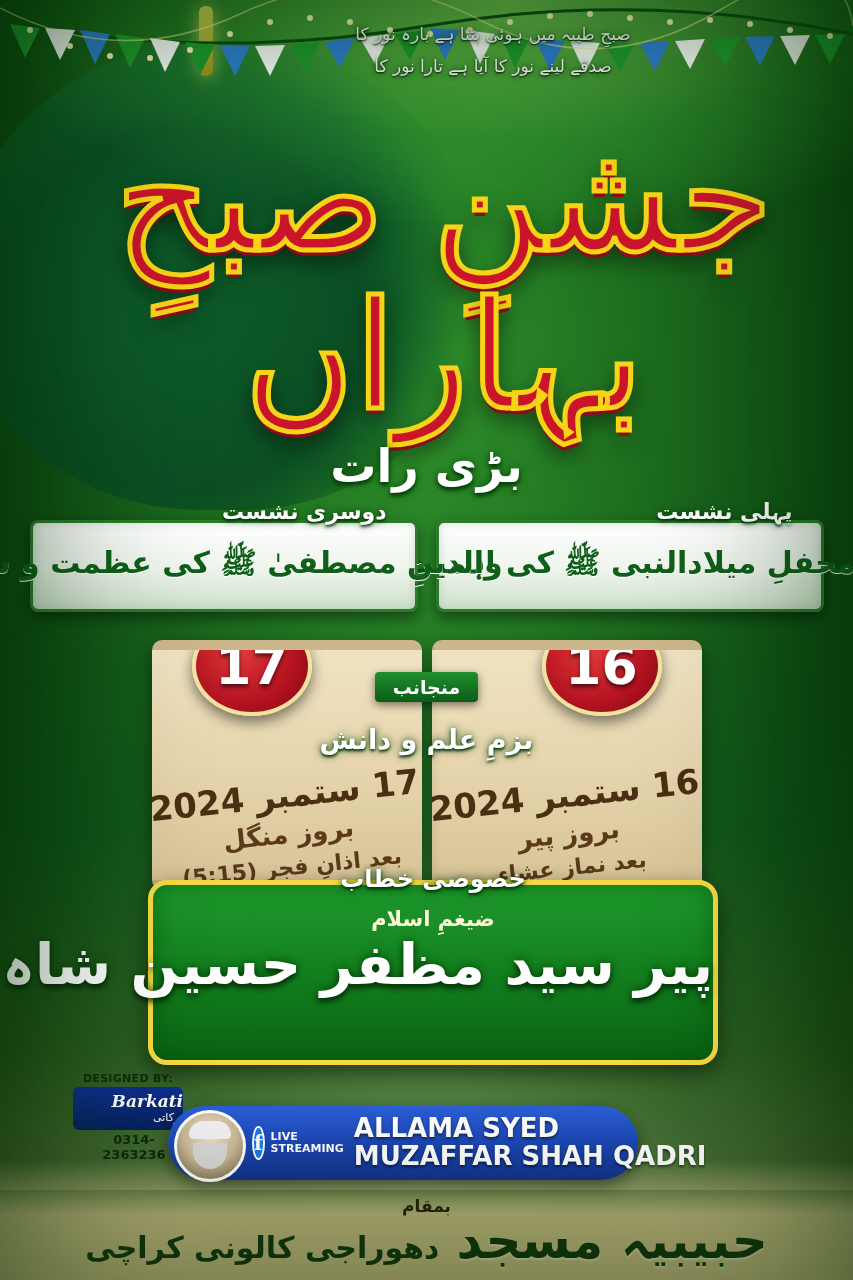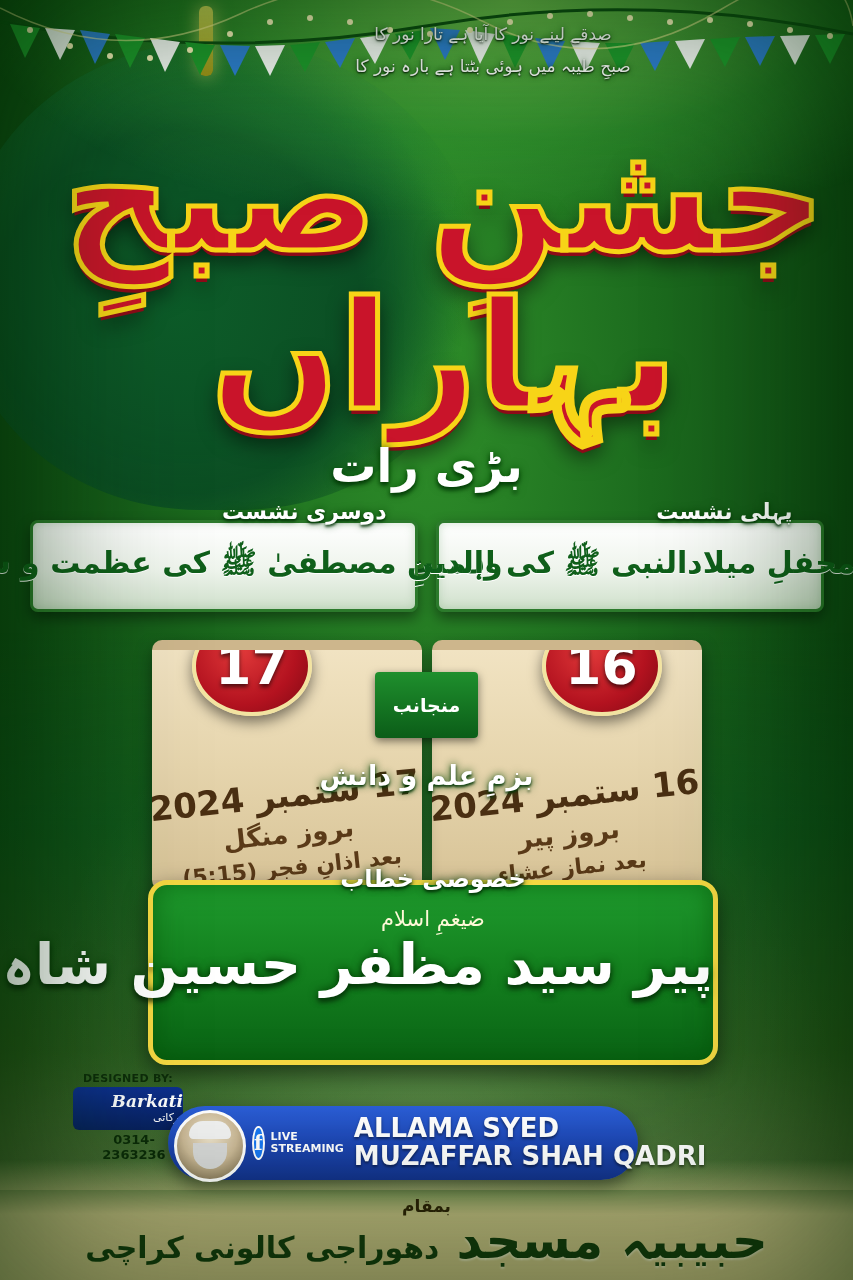--- a/index.html
+++ b/index.html
@@ -113,21 +113,21 @@
   .title-wrap {
     position: absolute;
     top: 120px;
     left: 0;
     width: 853px;
     text-align: center;
     direction: rtl;
   }
   .title-main {
     font-size: 150px;
-    font-weight: bold;
+    font-weight: normal;
     line-height: 1.05;
     color: #c9142a;
     -webkit-text-stroke: 5px #f7d417;
     text-shadow:
       0 0 2px #f7d417,
       0 6px 0 #8d0a18,
       0 10px 22px rgba(0,0,0,0.6);
     letter-spacing: -6px;
     margin-left: 35px;
   }
@@ -265,21 +265,21 @@
     width: 853px;
     text-align: center;
     direction: rtl;
   }
   .middle-tag .ribbon {
     display: inline-block;
     background: linear-gradient(180deg, #1f8f2d, #0b5d18);
     color: #ffffff;
     font-size: 19px;
     font-weight: bold;
-    padding: 22px 18px;
+    padding: 4px 18px;
     border-radius: 4px;
     box-shadow: 0 3px 8px rgba(0,0,0,0.5);
   }
   .middle-tag .bazm {
     margin-top: 20px;
     font-size: 27px;
     font-weight: bold;
     color: #ffffff;
     text-shadow: 0 0 8px rgba(0,70,0,0.95), 0 2px 3px #04300a;
     line-height: 1.35;
@@ -304,21 +304,21 @@
     top: -20px;
     left: 0; right: 0;
     font-size: 24px;
     font-weight: bold;
     color: #ffffff;
     text-shadow: 0 0 8px rgba(0,60,0,0.95), 0 2px 3px #04300a;
   }
   .speaker-pretitle {
     margin-top: 22px;
     font-size: 21px;
-    font-weight: normal;
+    font-weight: bold;
     color: #fff9d8;
   }
   .speaker-name {
     margin-top: 2px;
     font-size: 56px;
     font-weight: bold;
     color: #ffffff;
     text-shadow: 0 0 10px rgba(0,60,0,0.9), 0 4px 5px rgba(0,0,0,0.55);
     line-height: 1.15;
     white-space: nowrap;
@@ -525,22 +525,22 @@
           <circle cx="670" cy="22" r="3"></circle>
           <circle cx="710" cy="20" r="3"></circle>
         <circle cx="750" cy="24" r="3"></circle>
           <circle cx="790" cy="30" r="3"></circle>
           <circle cx="830" cy="36" r="3"></circle>
       </g>
     </svg>
   </div>
 
   <div class="couplet">
+    <div>صبحِ طیبہ میں ہوئی بٹتا ہے بارہ نور کا</div>
     <div>صدقے لینے نور کا آیا ہے تارا نور کا</div>
-    <div>صبحِ طیبہ میں ہوئی بٹتا ہے بارہ نور کا</div>
   </div>
 
   <div class="title-wrap">
     <div class="title-main">جشنِ صبحِ بہاراں</div>
     <div class="title-sub">بڑی رات</div>
   </div>
 
   <div class="sessions">
     <div class="session">
       <div class="session-label">پہلی نشست</div>

